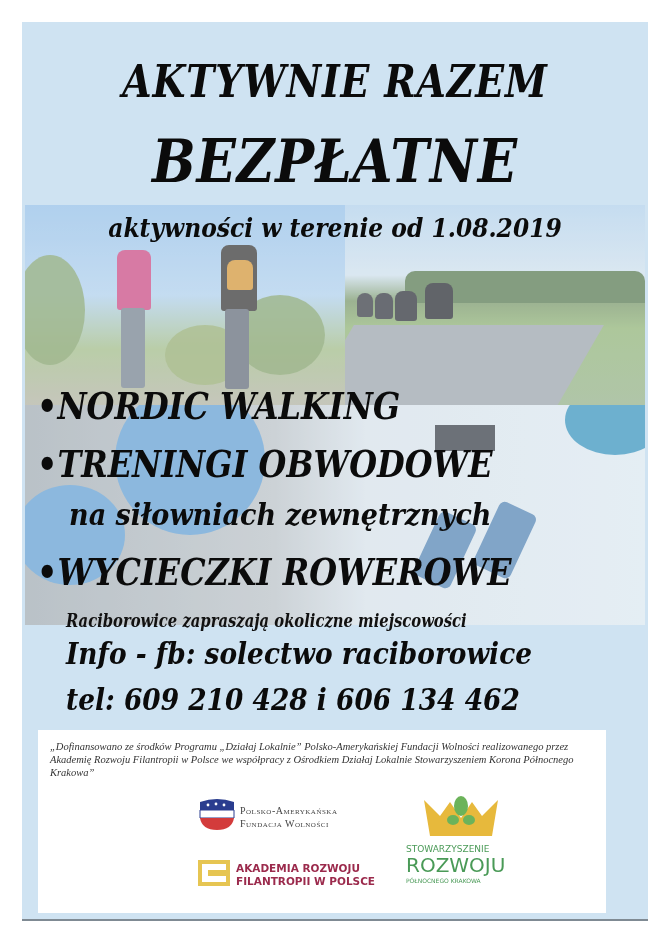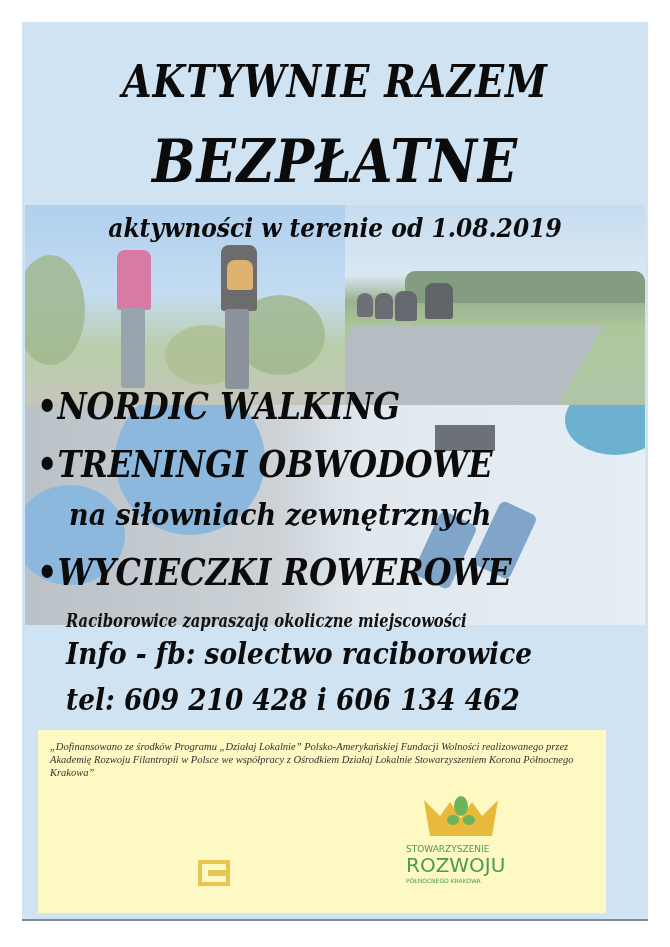--- a/index.html
+++ b/index.html
@@ -59,21 +59,21 @@
 
     .info-1 { position: absolute; left: 44px; top: 588px; font-size: 18px; font-weight: bold; font-style: italic;
       color: #111; white-space: nowrap; transform-origin: left center; transform: scaleX(0.82); }
     .info-2 { position: absolute; left: 44px; top: 614px; font-size: 30px; font-weight: bold; font-style: italic;
       color: #0b0b0b; white-space: nowrap; transform-origin: left center; transform: scaleX(0.88); }
     .info-3 { position: absolute; left: 44px; top: 660px; font-size: 30px; font-weight: bold; font-style: italic;
       color: #0b0b0b; white-space: nowrap; transform-origin: left center; transform: scaleX(0.88); }
 
     
     .sponsors {
-      position: absolute; left: 16px; top: 708px; width: 568px; height: 183px; background: #fef9c3;
+      position: absolute; left: 16px; top: 708px; width: 568px; height: 183px; background: #ffffff;
     }
     .funding {
       position: absolute; left: 12px; top: 10px; width: 540px;
       font-family: "Liberation Serif", serif; font-style: italic; font-size: 10.5px; line-height: 13px; color: #333;
     }
     .logo { position: absolute; }
     .dl-logo { left: 48px; top: 62px; width: 70px; height: 90px; }
     .dl-text { position: absolute; left: 6px; top: 56px; width: 70px; text-align: center;
       font-family: "DejaVu Sans", sans-serif; font-weight: bold; font-size: 15px; line-height: 15px; color: #111;
       transform: scaleX(0.82); }
@@ -139,26 +139,44 @@
   </div>
 
   <div class="info-1">Raciborowice zapraszają okoliczne miejscowości</div>
   <div class="info-2">Info - fb: solectwo raciborowice</div>
   <div class="info-3">tel: 609 210 428 i  606 134 462</div>
 
   <div class="sponsors">
     <div class="funding">„Dofinansowano ze środków Programu „Działaj Lokalnie” Polsko-Amerykańskiej Fundacji Wolności realizowanego przez Akademię Rozwoju Filantropii w Polsce we współpracy z Ośrodkiem Działaj Lokalnie Stowarzyszeniem Korona Północnego Krakowa”</div>
 
 
+    <div class="logo paf-logo">
+      <svg width="38" height="34" viewBox="0 0 38 34">
+        <path d="M2 4 Q19 -2 36 4 L36 12 L2 12 Z" fill="#2a3d8f"></path>
+        <circle cx="10" cy="7" r="1.4" fill="#fff"></circle>
+          <circle cx="18" cy="6" r="1.4" fill="#fff"></circle>
+          <circle cx="26" cy="7" r="1.4" fill="#fff"></circle>
+        <path d="M2 12 L36 12 L36 20 L2 20 Z" fill="#ffffff" stroke="#2a3d8f" stroke-width="1"></path>
+        <path d="M2 20 L36 20 Q34 32 19 32 Q4 32 2 20 Z" fill="#d33b3b"></path>
+      </svg>
+      <div class="paf-text">
+        <div>Polsko-Amerykańska</div>
+        <div>Fundacja Wolności</div>
+      </div>
+    </div>
 
     <div class="logo arf-logo">
       <svg width="34" height="30" viewBox="0 0 34 30">
         <rect x="2" y="4" width="28" height="22" fill="none" stroke="#e6c552" stroke-width="4"></rect>
         <rect x="10" y="12" width="22" height="6" fill="#e6c552"></rect>
       </svg>
+      <div class="arf-text">
+        <div>AKADEMIA ROZWOJU</div>
+        <div>FILANTROPII W POLSCE</div>
+      </div>
     </div>
 
     <div class="logo kor-logo">
       <svg width="110" height="50" viewBox="0 0 110 50">
         <path d="M18 8 L34 24 L44 10 L55 26 L66 10 L76 24 L92 8 L86 44 L24 44 Z" fill="#e7b93c"></path>
         <ellipse cx="55" cy="14" rx="7" ry="10" fill="#6cb35a"></ellipse>
         <ellipse cx="47" cy="28" rx="6" ry="5" fill="#6cb35a"></ellipse>
         <ellipse cx="63" cy="28" rx="6" ry="5" fill="#6cb35a"></ellipse>
       </svg>
       <div class="kor-small kor-1">STOWARZYSZENIE</div>

